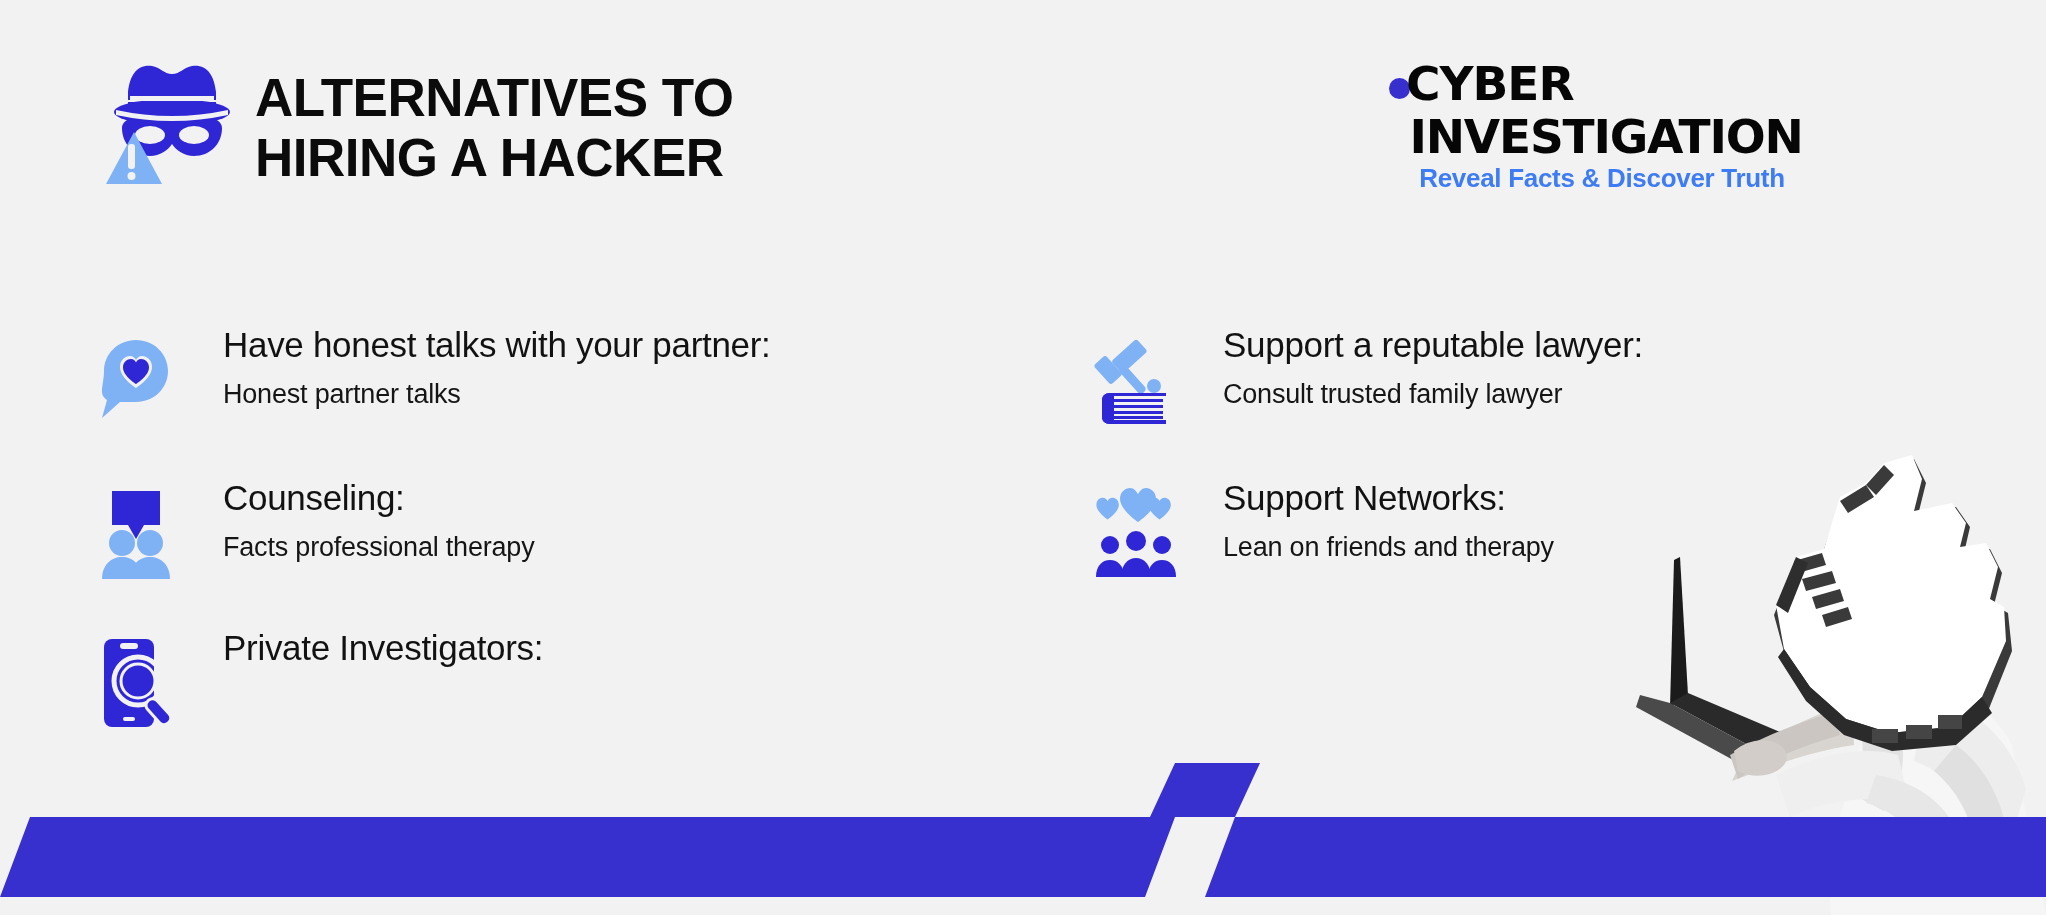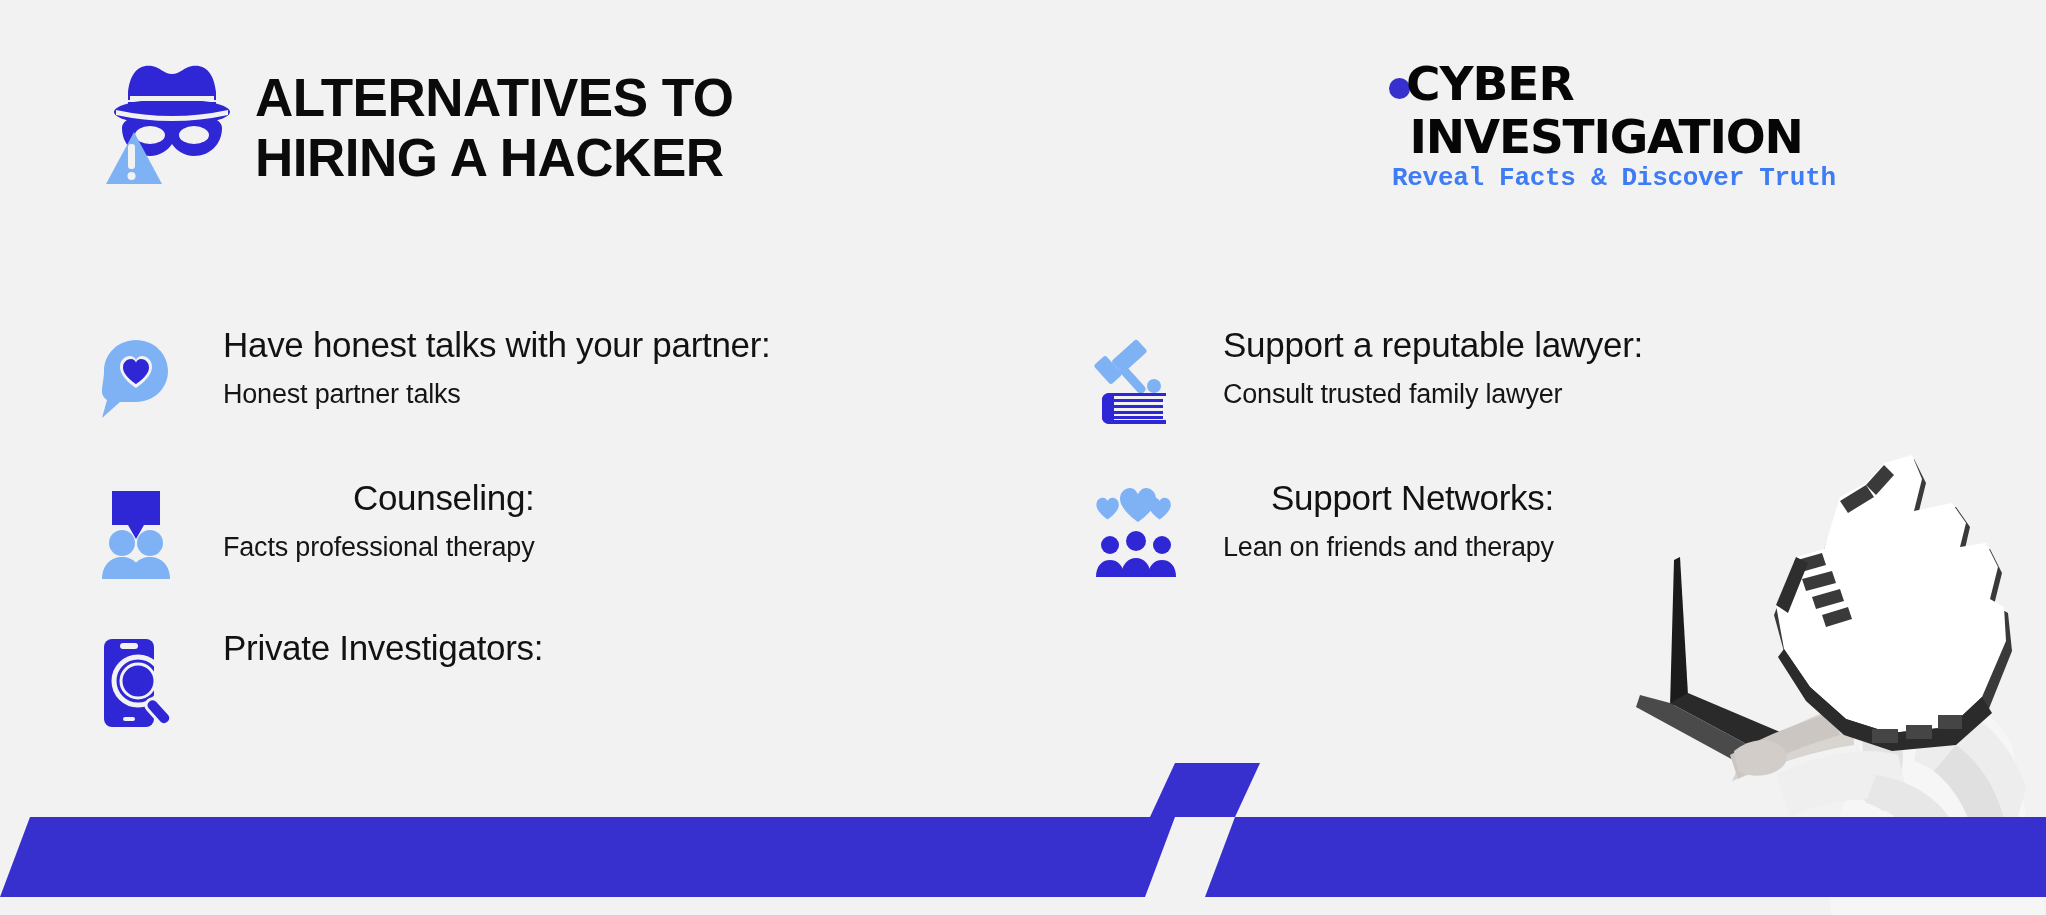--- a/index.html
+++ b/index.html
@@ -42,21 +42,21 @@
     position:relative; top:2px; left:6px;
     font-size:47px; font-weight:700; letter-spacing:-1.2px;
     color:#060606; line-height:1.05;
     font-family:"DejaVu Sans", sans-serif;
     white-space:nowrap;
     margin-left:12px;
   }
   #logo-tagline {
     position:relative; top:4px; left:8px;
     font-size:26px; font-weight:700; color:#3d7cf4;
-    letter-spacing:-0.3px; white-space:nowrap;font-family:Liberation Mono, monospace;
+    letter-spacing:-0.3px; white-space:nowrap;
   }
 
   
   #content { position:absolute; top:330px; left:0; width:2046px; height:420px; }
   .col { position:absolute; top:0; }
   #col-left  { left:90px;  width:880px; }
   #col-right { left:1090px; width:830px; }
 
   .item { position:absolute; left:0; width:100%; }
   .row-0 { top:0px; }
@@ -65,21 +65,20 @@
 
   .item-icon {
     position:absolute; left:0; top:0;
     width:92px; height:100px;
   }
   .item-text { position:absolute; left:133px; top:-4px; }
   .item-title {
     font-size:35px; font-weight:400; color:#121212;
     line-height:1.1; white-space:nowrap;
     letter-spacing:-0.3px;
-    text-align:right;
   }
   .item-sub {
     margin-top:15px;
     font-size:27px; font-weight:400; color:#151515;
     line-height:1.1; white-space:nowrap;
     letter-spacing:-0.2px;
   }
 
   
   #banner { position:absolute; left:0; bottom:0; width:2046px; height:160px; }

